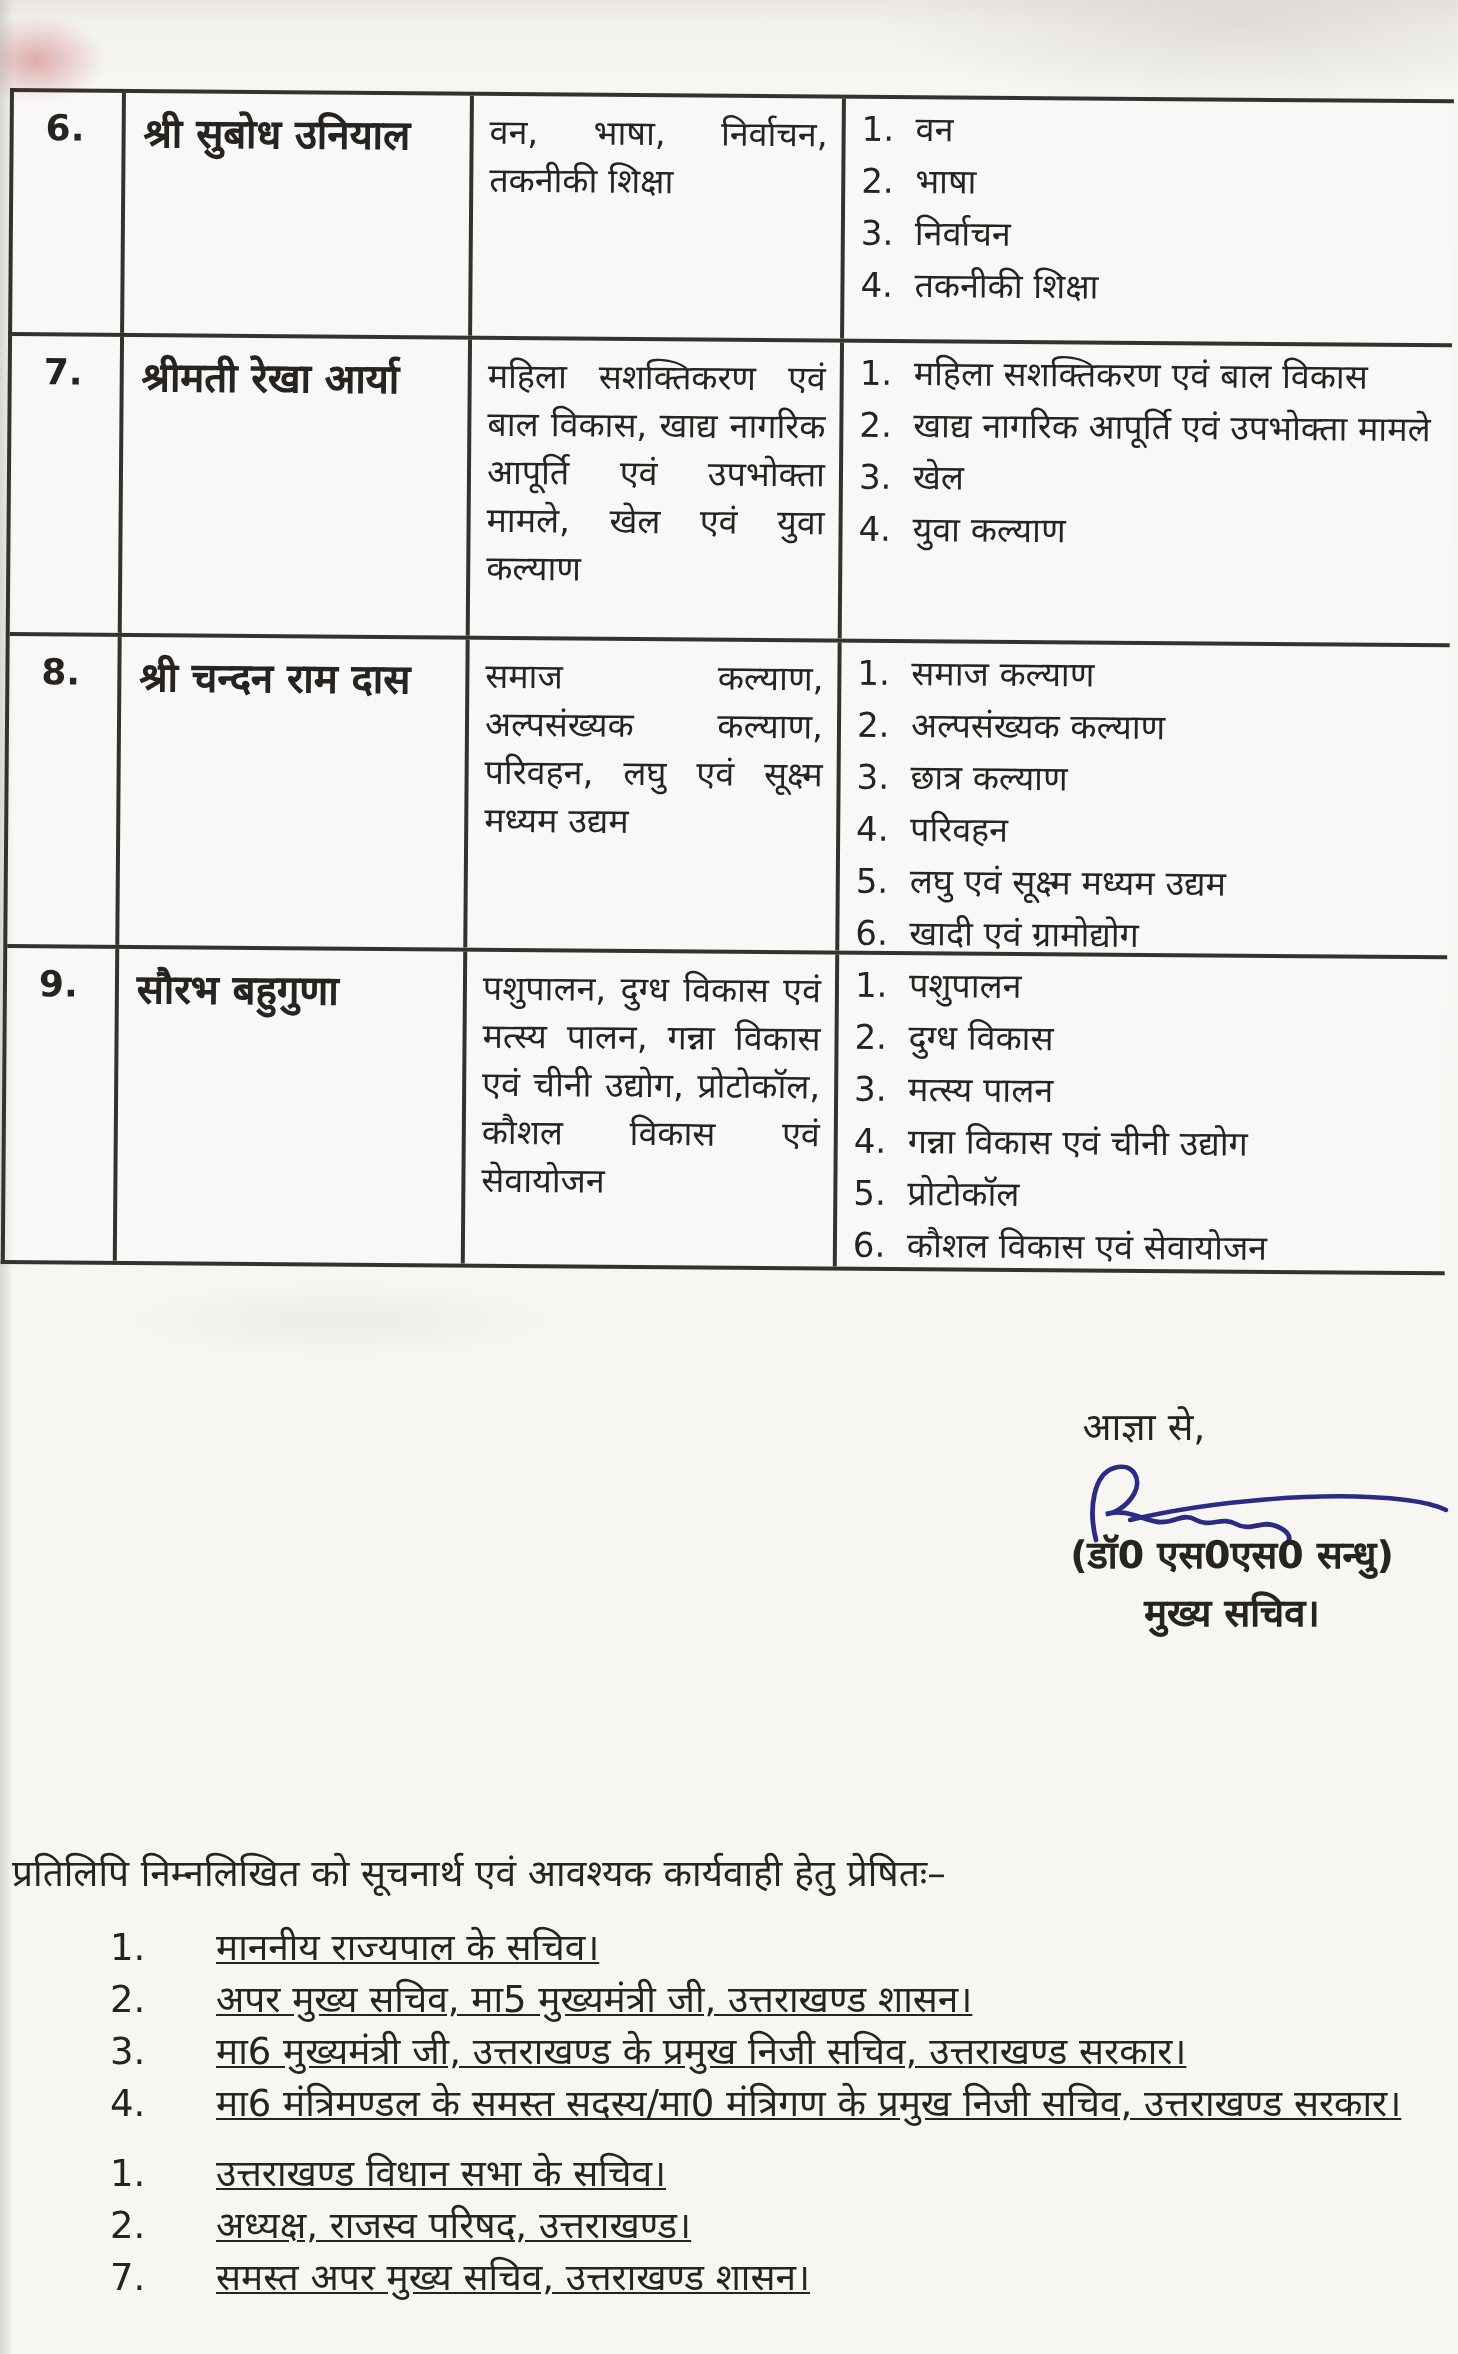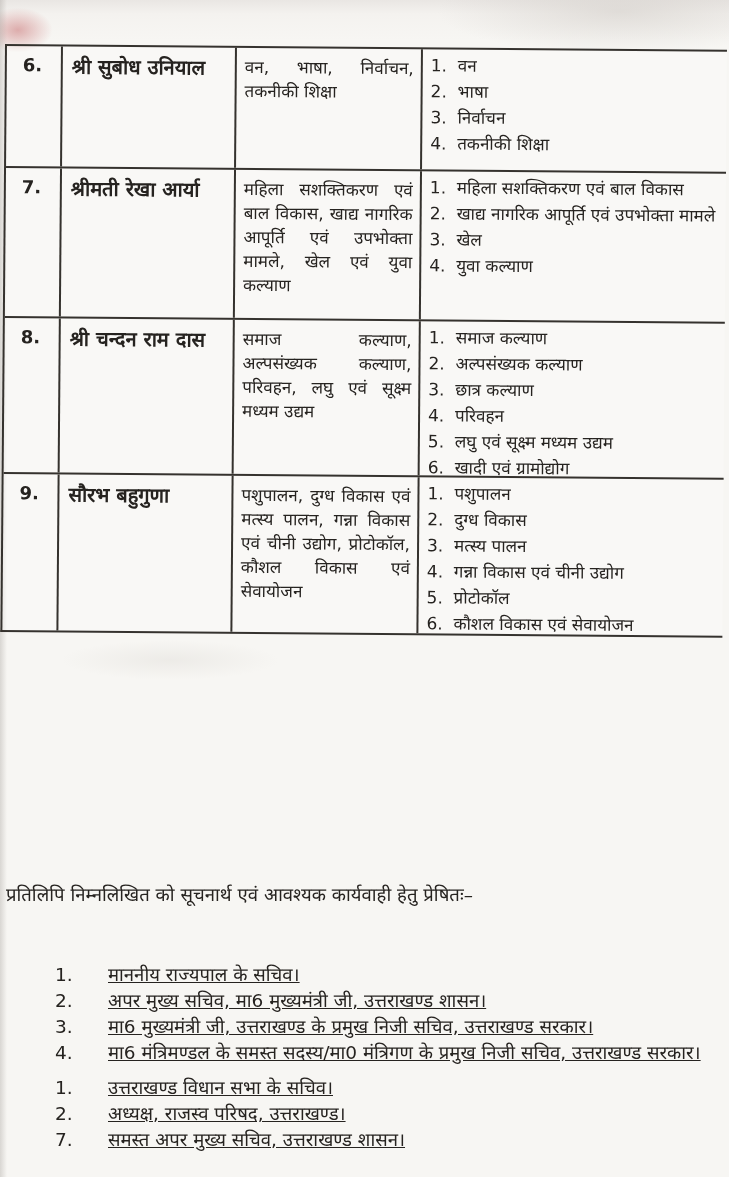--- a/index.html
+++ b/index.html
@@ -83,21 +83,21 @@
   .sig-name { font-size: 19px; font-weight: bold; text-align: center; white-space: nowrap; }
   .sig-title { font-size: 19px; font-weight: bold; text-align: center; margin-top: 3px; }
 
   
   .ref-line {
     position: absolute; left: 7px; top: 882px;
     font-size: 19.5px; font-weight: bold;
     text-decoration: underline; text-underline-offset: 5px; text-decoration-thickness: 1.5px;
   }
   .copy-note {
-    position: absolute; left: 6px; top: 881px;
+    position: absolute; left: 6px; top: 923px;
     font-size: 18.5px;
   }
   .dist-list { position: absolute; left: 55px; top: 962px; width: 662px; }
   .dist-item {
     display: grid; grid-template-columns: 53px 1fr;
     font-size: 18.5px; line-height: 26px;
   }
   .dist-item .dist-text { text-align: justify; padding-right: 8px; text-decoration: underline; }
   .dist-list div.dist-item:nth-of-type(5) { margin-top: 9px; }
 </style>
@@ -237,33 +237,42 @@
           </div>
 
           <div class="alloc-item">
             <span class="alloc-no">6.</span>
             <span class="alloc-text">कौशल विकास एवं सेवायोजन</span>
           </div>
         </div>
     </div>
   </div>
 
+  <div class="sig-block">
+    <div class="sig-byorder">आज्ञा से,</div>
+    <svg class="sig-svg" width="186" height="46" viewBox="0 0 186 46">
+      <path d="M5 40 C1 24 4 7 14 4 C24 1 28 10 24 17 C20 24 13 27 10 27 C20 24 28 30 36 31 C44 32 48 26 55 30 C62 34 68 28 75 32 C82 36 88 30 95 33 C100 35 103 38 101 41" fill="none" stroke="#2b2b85" stroke-width="2.4" stroke-linecap="round"></path>
+      <path d="M22 30 C60 21 118 15 160 20 C168 21 174 22 180 25" fill="none" stroke="#2b2b85" stroke-width="2.2" stroke-linecap="round"></path>
+    </svg>
+    <div class="sig-name">(डॉ0 एस0एस0 सन्धु)</div>
+    <div class="sig-title">मुख्य सचिव।</div>
+  </div>
 
   <div class="copy-note">प्रतिलिपि निम्नलिखित को सूचनार्थ एवं आवश्यक कार्यवाही हेतु प्रेषितः–</div>
 
   <div class="dist-list">
 
       <div class="dist-item">
         <span class="dist-no">1.</span>
         <span class="dist-text">माननीय राज्यपाल के सचिव।</span>
       </div>
 
       <div class="dist-item">
         <span class="dist-no">2.</span>
-        <span class="dist-text">अपर मुख्य सचिव, मा6 मुख्यमंत्री जी, उत्तराखण्ड शासन।</span>
+        <span class="dist-text">अपर मुख्य सचिव, मा5 मुख्यमंत्री जी, उत्तराखण्ड शासन।</span>
       </div>
 
       <div class="dist-item">
         <span class="dist-no">3.</span>
         <span class="dist-text">मा6 मुख्यमंत्री जी, उत्तराखण्ड के प्रमुख निजी सचिव, उत्तराखण्ड सरकार।</span>
       </div>
 
       <div class="dist-item">
         <span class="dist-no">4.</span>
         <span class="dist-text">मा6 मंत्रिमण्डल के समस्त सदस्य/मा0 मंत्रिगण के प्रमुख निजी सचिव, उत्तराखण्ड सरकार।</span>

